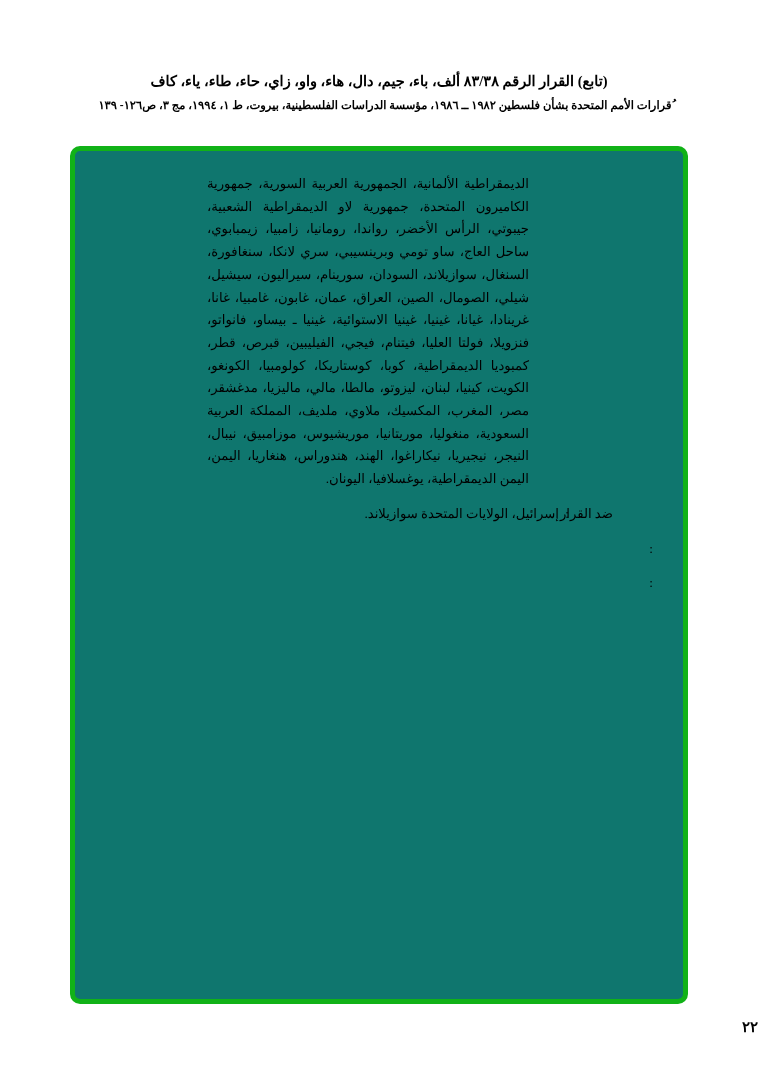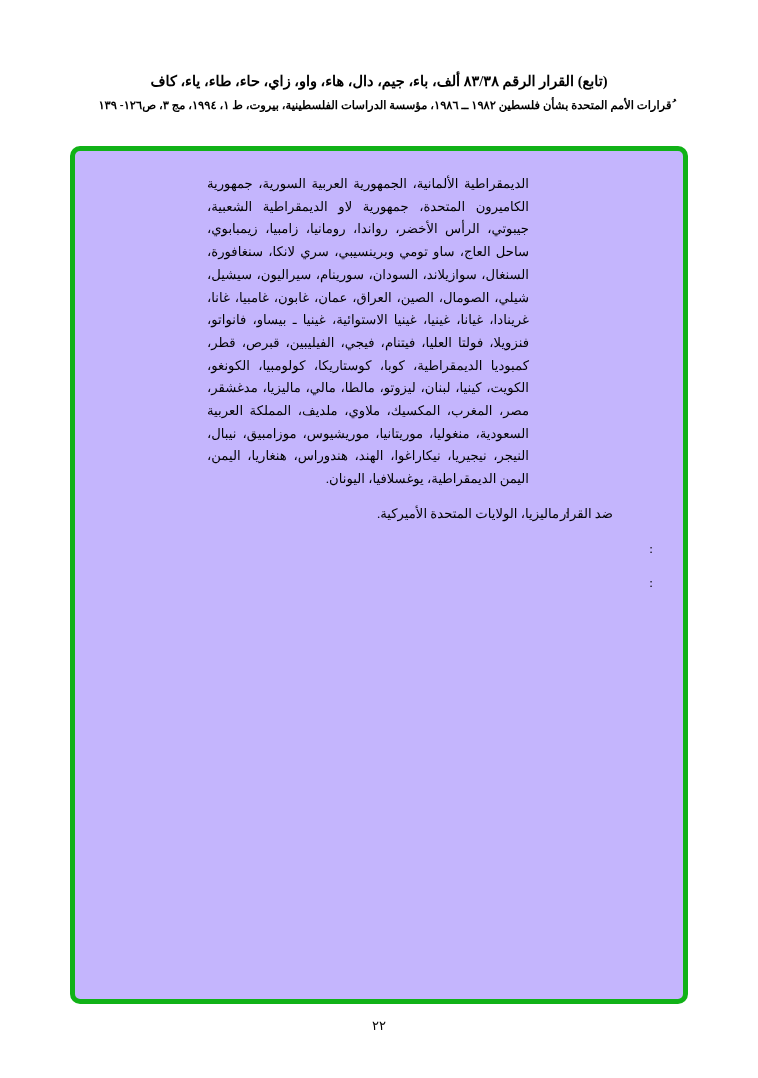--- a/index.html
+++ b/index.html
@@ -39,21 +39,21 @@
   }
   .frame {
     position: absolute;
     top: 146px;
     left: 70px;
     width: 618px;
     height: 858px;
     border: 5px solid #11b217;
     border-radius: 10px;
     box-sizing: border-box;
-    background: #c4b5fd;
+    background: #0f766e;
   }
   .content {
     position: absolute;
     top: 22px;
     right: 0;
     left: 0;
     padding: 0 24px 0 24px;
   }
   .country-list {
     width: 322px;
@@ -88,23 +88,23 @@
     flex: 1 1 auto;
     max-width: 322px;
     text-align: justify;
     text-align-last: right;
   }
   .page-number {
     position: absolute;
     top: 1018px;
     left: 0;
     width: 100%;
-    text-align: center;
-    font-size: 13px;
-    font-weight: normal;
+    text-align: right;
+    font-size: 15px;
+    font-weight: bold;
     letter-spacing: 1px;
   }
 </style>
 </head>
 <body>
 
 <div class="page">
 
   <div class="header">
     <div class="header-title">(تابع) القرار الرقم ٨٣/٣٨ ألف، باء، جيم، دال، هاء، واو، زاي، حاء، طاء، ياء، كاف</div>
@@ -112,21 +112,21 @@
   </div>
 
   <div class="frame">
     <div class="content">
 
       <div class="country-list">الديمقراطية الألمانية، الجمهورية العربية السورية، جمهورية الكاميرون المتحدة، جمهورية لاو الديمقراطية الشعبية، جيبوتي، الرأس الأخضر، رواندا، رومانيا، زامبيا، زيمبابوي، ساحل العاج، ساو تومي وبرينسيبي، سري لانكا، سنغافورة، السنغال، سوازيلاند، السودان، سورينام، سيراليون، سيشيل، شيلي، الصومال، الصين، العراق، عمان، غابون، غامبيا، غانا، غرينادا، غيانا، غينيا، غينيا الاستوائية، غينيا ـ بيساو، فانواتو، فنزويلا، فولتا العليا، فيتنام، فيجي، الفيليبين، قبرص، قطر، كمبوديا الديمقراطية، كوبا، كوستاريكا، كولومبيا، الكونغو، الكويت، كينيا، لبنان، ليزوتو، مالطا، مالي، ماليزيا، مدغشقر، مصر، المغرب، المكسيك، ملاوي، ملديف، المملكة العربية السعودية، منغوليا، موريتانيا، موريشيوس، موزامبيق، نيبال، النيجر، نيجيريا، نيكاراغوا، الهند، هندوراس، هنغاريا، اليمن، اليمن الديمقراطية، يوغسلافيا، اليونان.</div>
 
       <div class="voterow">
         <div class="label">ضد القرار</div>
         <div class="colon">:</div>
-        <div class="names">ماليزيا، الولايات المتحدة الأميركية.</div>
+        <div class="names">إسرائيل، الولايات المتحدة سوازيلاند.</div>
       </div>
 
       <div class="voterow">
         <div class="colon">:</div>
       </div>
 
       <div class="voterow">
         <div class="colon">:</div>
       </div>
 

